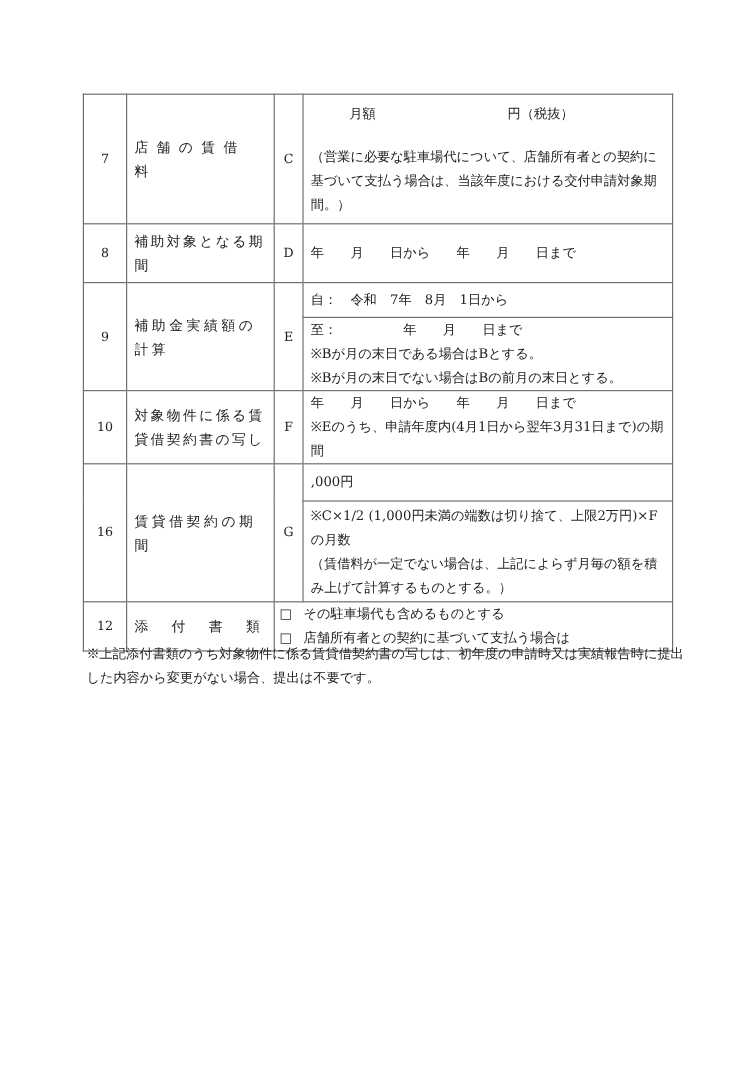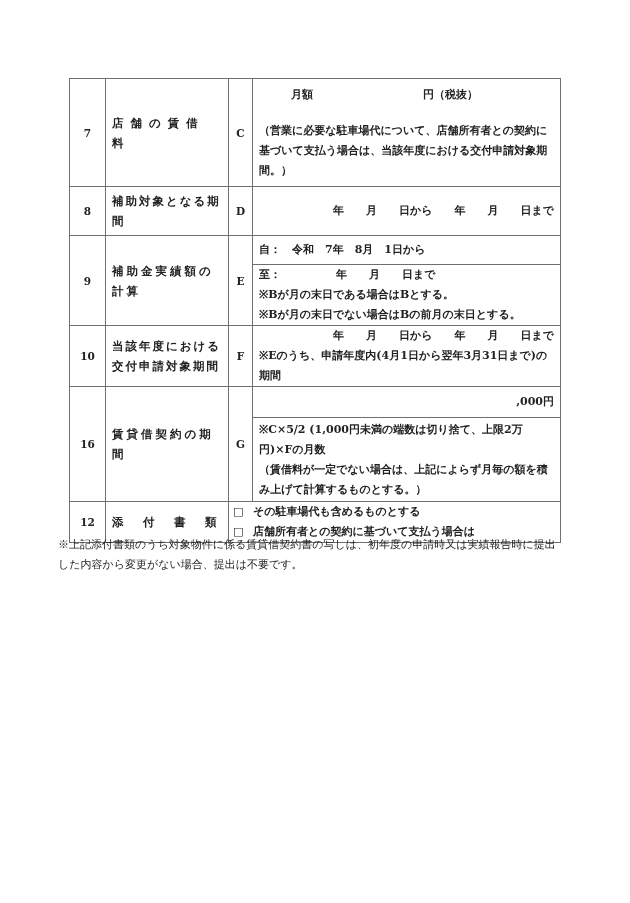--- a/index.html
+++ b/index.html
@@ -11,30 +11,29 @@
     }
     .tbl {
       position: absolute; left: 69px; top: 78px; width: 491px;
       border-collapse: collapse; table-layout: fixed;
     }
     .tbl td {
       border: 1.3px solid #6f6f6f;
       padding: 0;
       vertical-align: middle;
       line-height: 20px;
-      font-weight: bold;
     }
     .c-no { width: 35px; text-align: center; font-size: 10.5px; }
     .c-label { width: 123px; padding: 0 6px !important; letter-spacing: 3px; font-size: 11.5px; }
     .c-code { width: 23px; text-align: center; font-size: 10.5px; }
     .c-val { width: 308px; padding: 0 6px !important; font-size: 11px; }
-    .right { text-align: right; }
+    .right { text-align: left; }
     .pre { white-space: pre; }
     .note {
-      position: absolute; left: 58px; top: 535px; width: 500px;
+      position: absolute; left: 72px; top: 535px; width: 500px;
       font-size: 11px; line-height: 20px;
     }
     .chk { display: inline-block; width: 20px; }
   </style>
 </head>
 <body>
 
 <table class="tbl">
   <colgroup>
     <col style="width:36px">
@@ -70,37 +69,37 @@
   <tr style="height:58px">
     <td class="c-val">
       <div class="pre">至：　　　　　年　　月　　日まで</div>
       <div>※Bが月の末日である場合はBとする。</div>
       <div>※Bが月の末日でない場合はBの前月の末日とする。</div>
     </td>
   </tr>
 
   <tr style="height:58px">
     <td class="c-no">10</td>
-    <td class="c-label" style="letter-spacing:2px">当該年度における交付申請対象期間</td>
+    <td class="c-label" style="letter-spacing:2px">対象物件に係る賃貸借契約書の写し</td>
     <td class="c-code">F</td>
     <td class="c-val">
       <div class="pre right">年　　月　　日から　　年　　月　　日まで</div>
       <div>※Eのうち、申請年度内(4月1日から翌年3月31日まで)の期間</div>
     </td>
   </tr>
 
   <tr style="height:31px">
     <td class="c-no" rowspan="2">16</td>
     <td class="c-label" rowspan="2">賃貸借契約の期間</td>
     <td class="c-code" rowspan="2">G</td>
     <td class="c-val right">,000円</td>
   </tr>
   <tr style="height:84px">
     <td class="c-val">
-      <div>※C×5/2 (1,000円未満の端数は切り捨て、上限2万円)×Fの月数</div>
+      <div>※C×1/2 (1,000円未満の端数は切り捨て、上限2万円)×Fの月数</div>
       <div>（賃借料が一定でない場合は、上記によらず月毎の額を積み上げて計算するものとする。）</div>
     </td>
   </tr>
 
   <tr style="height:38px">
     <td class="c-no">12</td>
     <td class="c-label" style="letter-spacing:4px">添　付　書　類</td>
     <td colspan="2" style="padding:0 4px">
       <div>
         <span class="chk">□</span><span>その駐車場代も含めるものとする</span>

